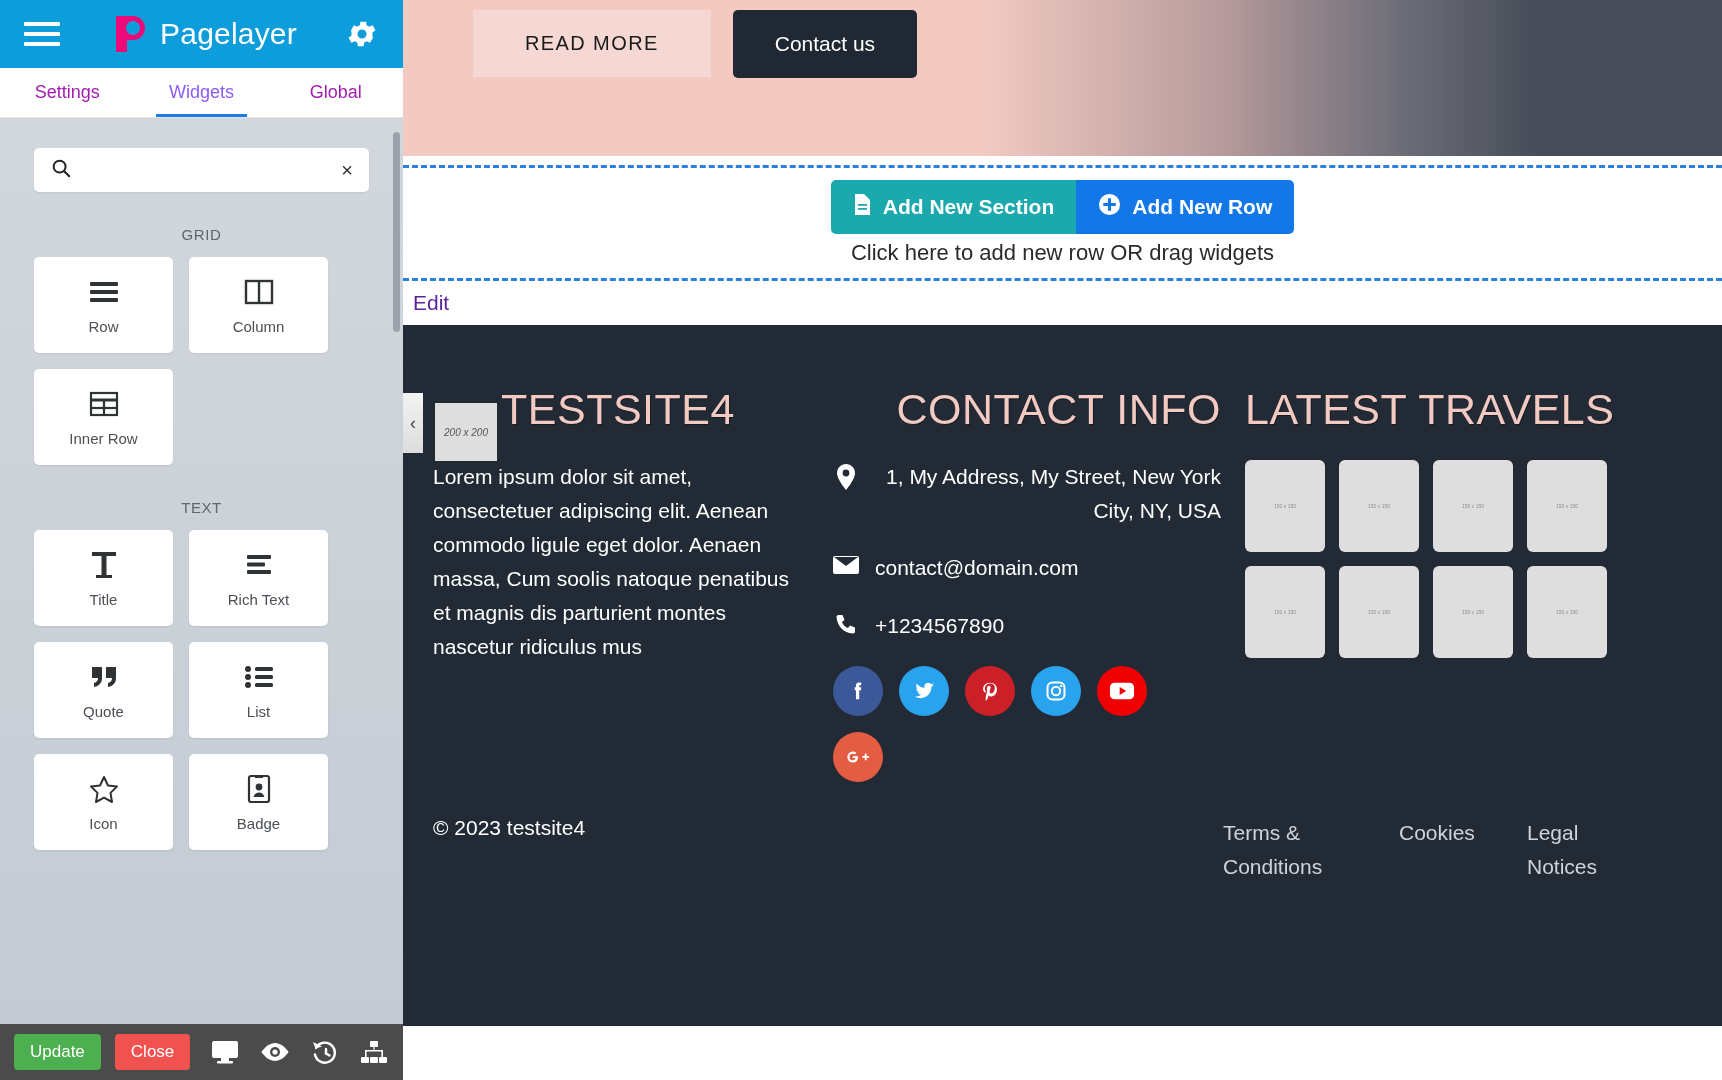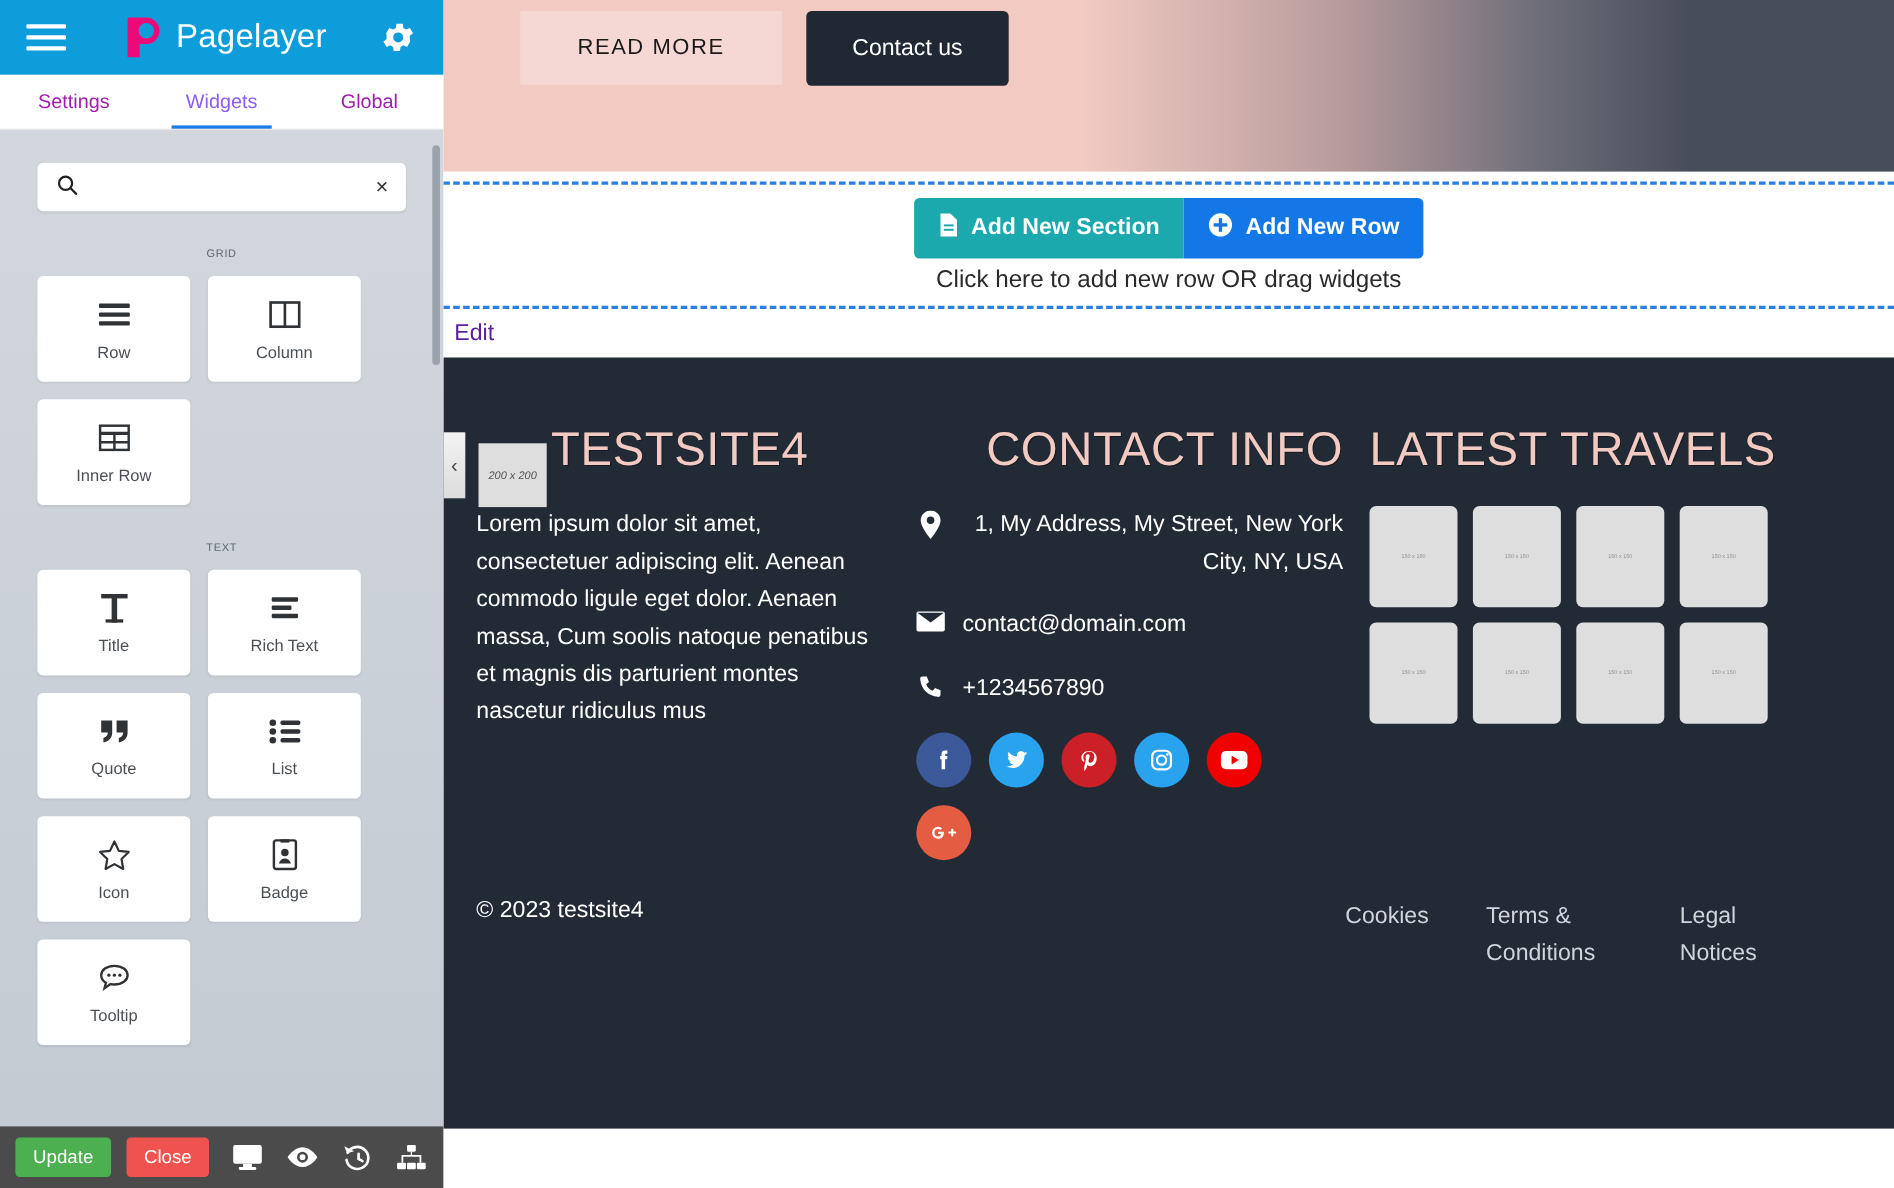--- a/index.html
+++ b/index.html
@@ -55,21 +55,21 @@
     margin: 30px 10px 0 10px; height: 44px; background: #fff; border-radius: 5px;
     display: flex; align-items: center; padding: 0 16px; box-shadow: 0 1px 2px rgba(0,0,0,.08);
   }
   .search-input {
     flex: 1; border: none; outline: none; font-size: 16px; background: transparent;
     font-family: "Liberation Sans", sans-serif; color: #333; padding-left: 12px;
   }
   .search-clear { font-size: 20px; color: #333; cursor: pointer; line-height: 1; }
 
   .cat-label {
-    text-align: center; font-size: 10px; color: #5e6670; letter-spacing: .6px;
+    text-align: center; font-size: 15px; color: #5e6670; letter-spacing: .6px;
     margin: 34px 0 14px 0;
   }
   .widget-grid { display: flex; flex-wrap: wrap; gap: 16px; padding: 0 10px; }
   .widget-card {
     width: 139px; height: 96px; background: #fff; border-radius: 5px;
     display: flex; flex-direction: column; align-items: center; justify-content: center;
     gap: 10px; cursor: grab; box-shadow: 0 1px 2px rgba(0,0,0,.07);
   }
   .widget-card .wc-icon { height: 32px; display:flex; align-items:center; justify-content:center; color:#2f3336; }
   .widget-card .wc-label { font-size: 15px; color: #4a5056; }
@@ -312,31 +312,20 @@
         <div class="widget-card">
           <span class="wc-icon">
             <svg width="24" height="30" viewBox="0 0 24 30" fill="none" stroke="#2f3336" stroke-width="2.2">
               <rect x="2" y="2" width="20" height="26" rx="2"></rect>
               <rect x="8" y="1" width="8" height="3" fill="#2f3336" stroke="none"></rect>
               <circle cx="12" cy="13" r="3.4" fill="#2f3336" stroke="none"></circle>
               <path d="M6.5 23c1-3.3 3-4.6 5.5-4.6s4.5 1.3 5.5 4.6z" fill="#2f3336" stroke="none"></path>
             </svg>
           </span>
           <span class="wc-label">Badge</span>
-        </div>
-        <div class="widget-card">
-          <span class="wc-icon">
-            <svg width="30" height="27" viewBox="0 0 30 27" fill="none" stroke="#2f3336" stroke-width="2.1">
-              <path d="M15 3c7 0 12 3.8 12 8.5S22 20 15 20c-1.3 0-2.5-.1-3.6-.35L6 23.5l1.3-5.1C4.6 16.8 3 14.3 3 11.5 3 6.8 8 3 15 3z"></path>
-              <circle cx="10" cy="11.5" r="1.5" fill="#2f3336" stroke="none"></circle>
-              <circle cx="15" cy="11.5" r="1.5" fill="#2f3336" stroke="none"></circle>
-              <circle cx="20" cy="11.5" r="1.5" fill="#2f3336" stroke="none"></circle>
-            </svg>
-          </span>
-          <span class="wc-label">Tooltip</span>
         </div>
       </div>
     </div>
 
     <div id="pl-footer">
       <button class="pl-btn update">Update</button>
       <button class="pl-btn close">Close</button>
       <span class="pl-ico">
         <svg width="28" height="26" viewBox="0 0 28 26" fill="#fff">
           <rect x="1" y="2" width="26" height="17" rx="2"></rect>
@@ -503,20 +492,20 @@
             <div class="travel-item">150 x 150</div>
             <div class="travel-item">150 x 150</div>
             <div class="travel-item">150 x 150</div>
           </div>
         </div>
       </div>
 
       <div class="footer-bottom">
         <div class="copyright">© 2023 testsite4</div>
         <div class="flinks">
+          <a class="flink">Terms &amp; Conditions</a>
           <a class="flink narrow">Cookies</a>
-          <a class="flink">Terms &amp; Conditions</a>
           <a class="flink narrow">Legal Notices</a>
         </div>
       </div>
     </div>
   </div>
 </div>
 
 </body></html>

